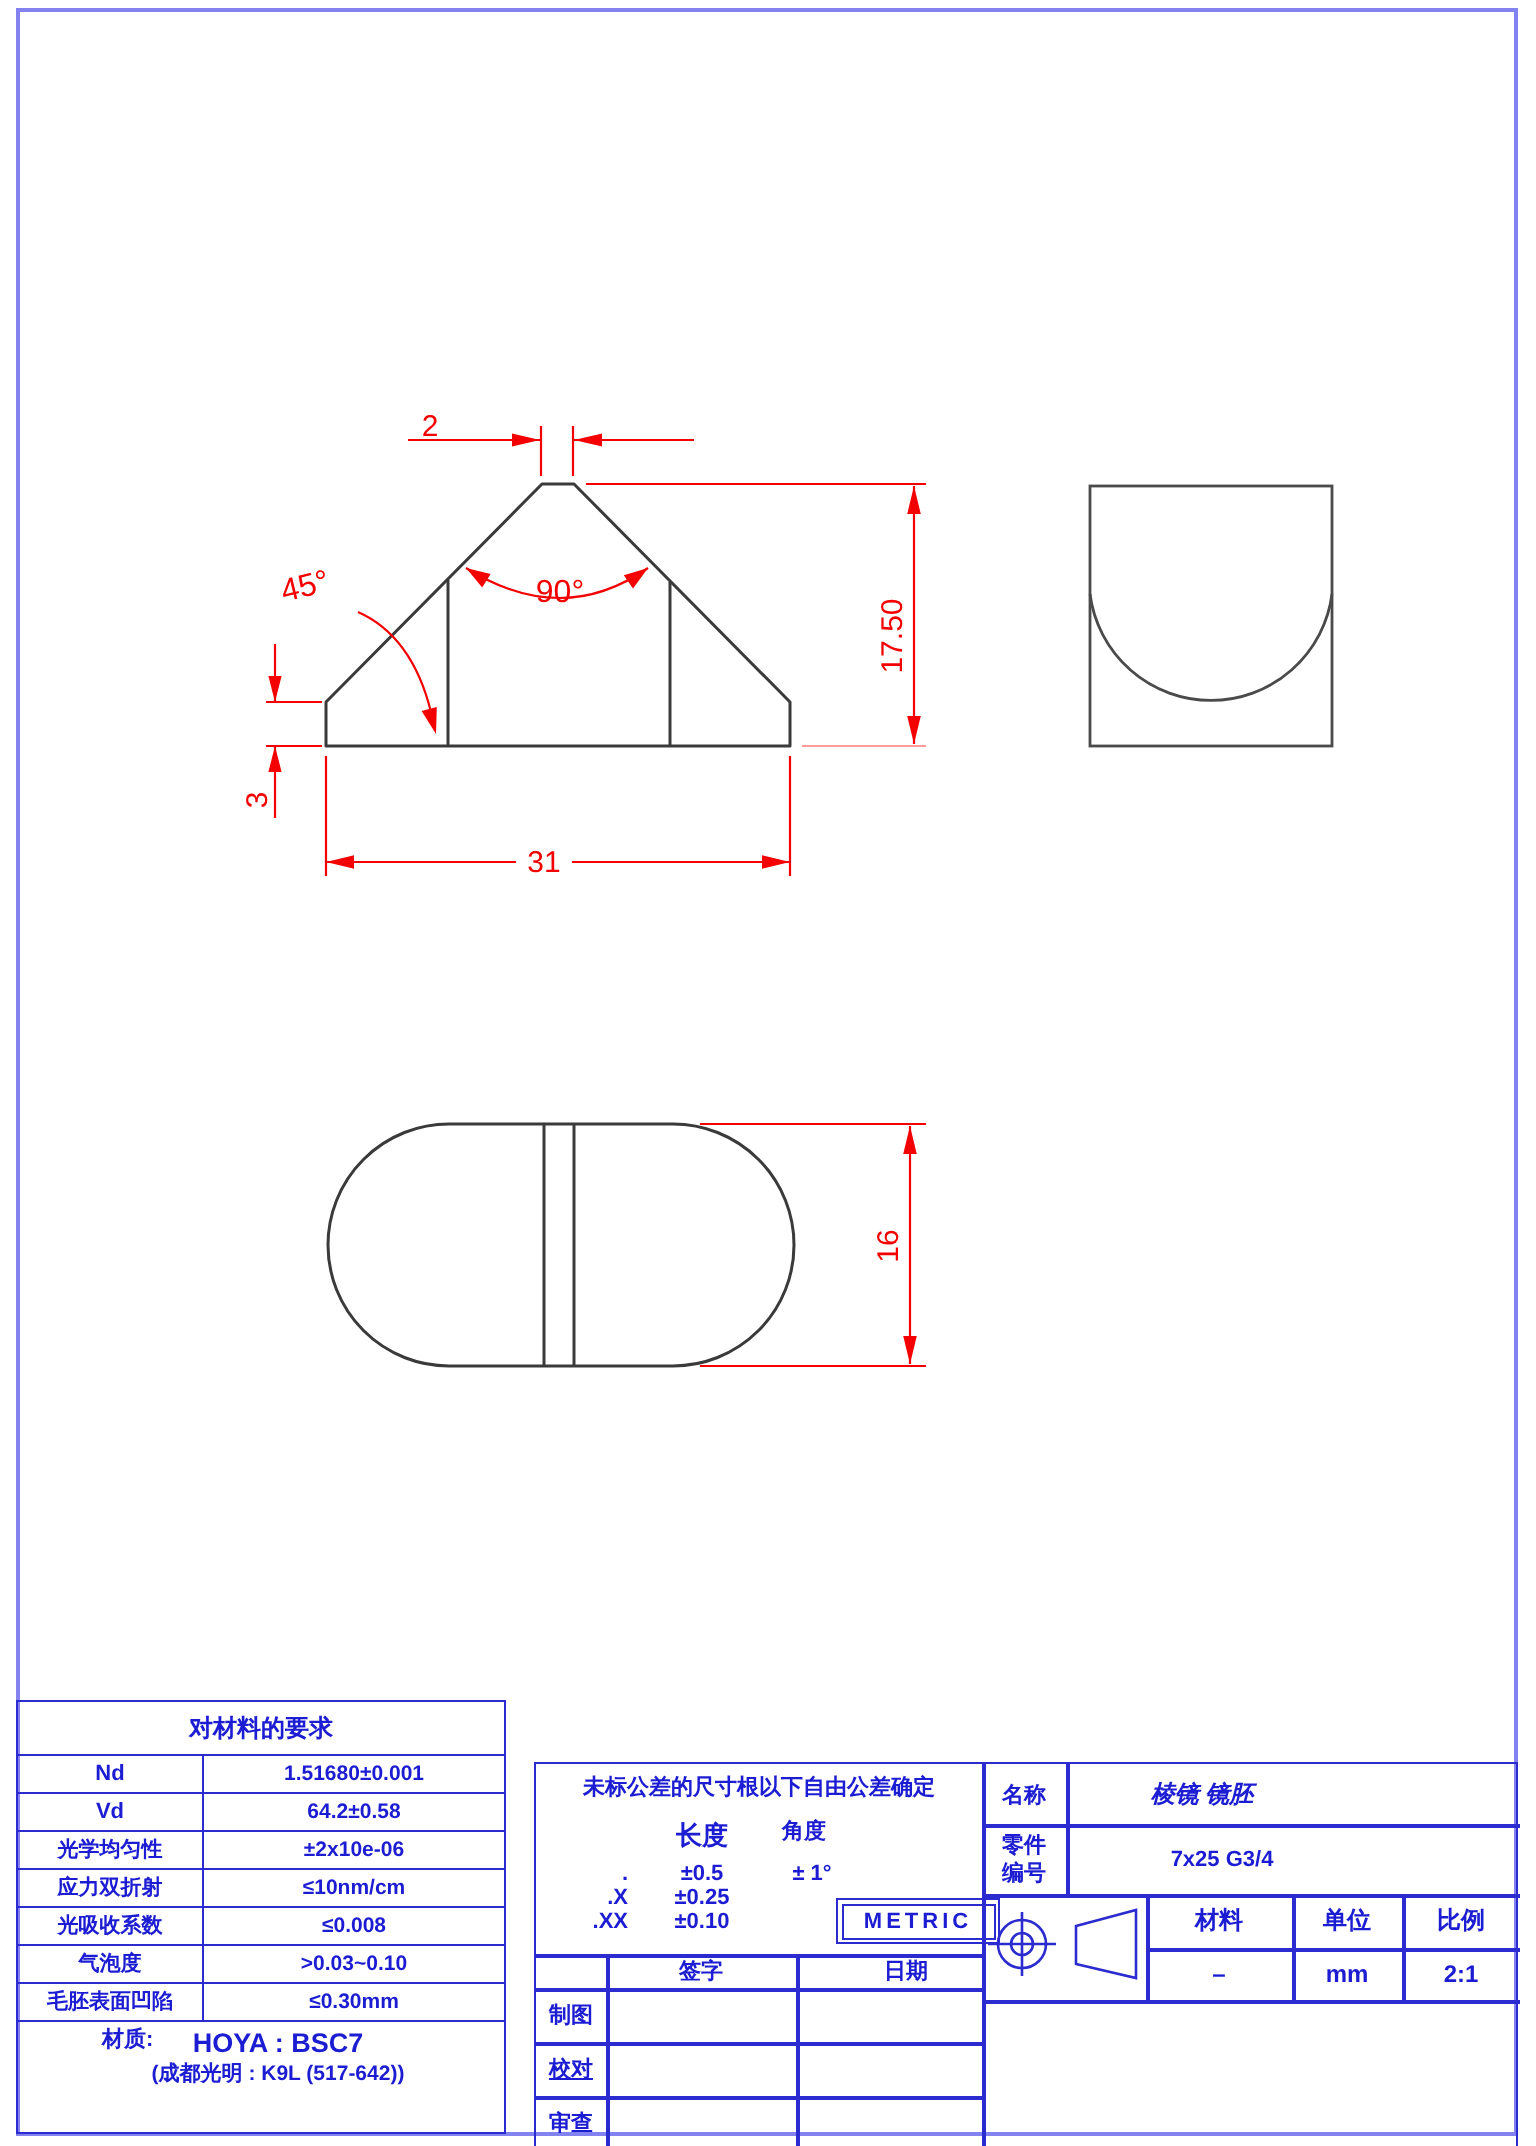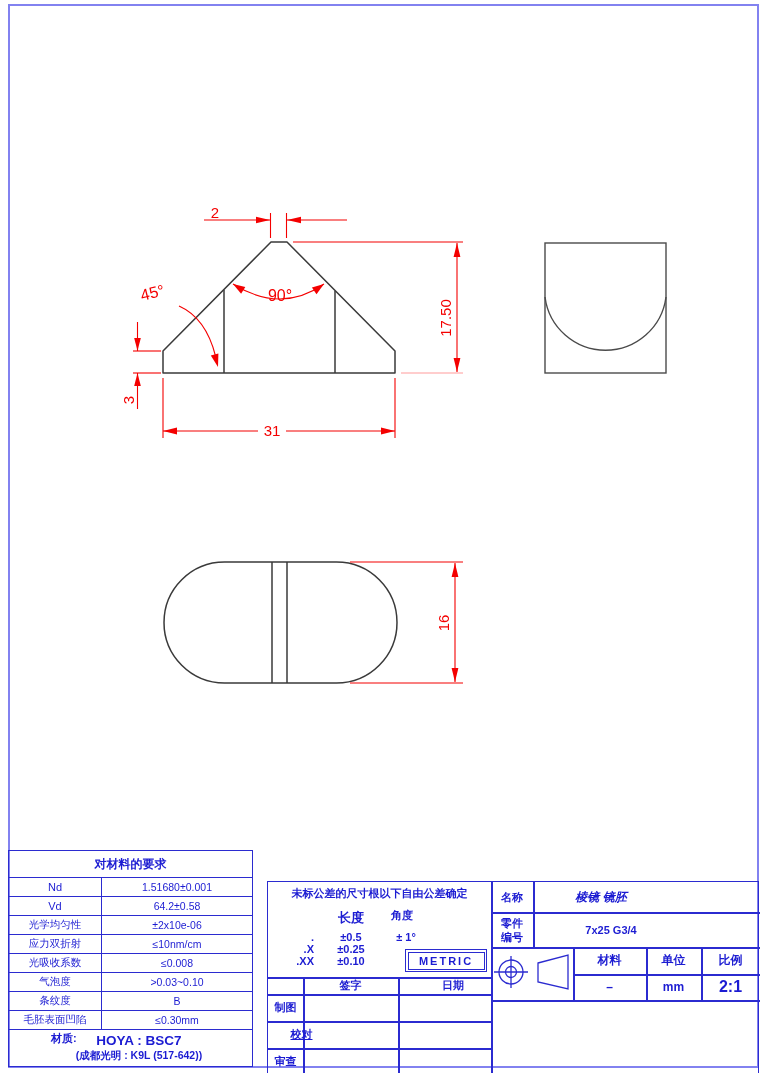--- a/index.html
+++ b/index.html
@@ -7,21 +7,21 @@
          font-family:"Liberation Sans","DejaVu Sans",sans-serif;color:#1c1cd2;}
   .abs{position:absolute;box-sizing:border-box;}
   .cell{position:absolute;box-sizing:border-box;display:flex;align-items:center;justify-content:center;
         font-size:11px;font-weight:bold;color:#1c1cd2;white-space:nowrap;}
   .cell.left{justify-content:flex-start;}
   .cell.right{justify-content:flex-end;}
   .hl{position:absolute;height:1.5px;background:#2b2bd0;}
   .vl{position:absolute;width:1.5px;background:#2b2bd0;}
   .box{position:absolute;box-sizing:border-box;border:1.6px solid #2b2bd0;}
   .mat-row{display:grid;grid-template-columns:93px 1fr;height:19px;border-bottom:1.4px solid #2b2bd0;box-sizing:border-box;}
-  .mat-row>div{display:flex;align-items:center;justify-content:center;font-size:10.5px;font-weight:normal;white-space:nowrap;text-align:right;}
+  .mat-row>div{display:flex;align-items:center;justify-content:center;font-size:10.5px;font-weight:bold;white-space:nowrap;text-align:right;}
   .mat-row>div:first-child{border-right:1.4px solid #2b2bd0;box-sizing:border-box;}
   .chk{position:absolute;width:11px;height:11px;border:1.6px solid #2b2bd0;box-sizing:border-box;background:#fff;}
   svg text{font-family:"Liberation Sans","DejaVu Sans",sans-serif;}
 </style>
 </head>
 <body>
 
 <div id="sheet">
 
   <div class="abs" style="left:8px;top:4px;width:751px;height:1064px;border:2px solid #8282f0;"></div>
@@ -121,24 +121,20 @@
       <div>应力双折射</div>
       <div>≤10nm/cm</div>
     </div>
     <div class="mat-row">
       <div>光吸收系数</div>
       <div>≤0.008</div>
     </div>
     <div class="mat-row">
       <div>气泡度</div>
       <div>&gt;0.03~0.10</div>
-    </div>
-    <div class="mat-row">
-      <div>条纹度</div>
-      <div>B</div>
     </div>
     <div class="mat-row">
       <div>毛胚表面凹陷</div>
       <div>≤0.30mm</div>
     </div>
 
     <div style="position:relative;height:35px;">
       <span class="cell left" style="left:18px;top:1px;width:60px;height:14px;font-size:11px;margin-left:24px;">材质:</span>
       <span class="cell" style="left:40px;top:3px;width:180px;height:15px;font-size:13.5px;">HOYA : BSC7</span>
       <span class="cell" style="left:30px;top:19px;width:200px;height:14px;font-size:10.5px;">(成都光明 : K9L (517-642))</span>
@@ -169,31 +165,31 @@
     <span class="cell" style="left:112px;top:26px;width:44px;height:14px;">角度</span>
 
     <span class="cell right" style="left:26px;top:48px;width:20px;height:13px;">.</span>
     <span class="cell" style="left:58px;top:48px;width:50px;height:13px;">±0.5</span>
     <span class="cell" style="left:112px;top:48px;width:52px;height:13px;">± 1°</span>
     <span class="cell right" style="left:21px;top:60px;width:25px;height:13px;">.X</span>
     <span class="cell" style="left:58px;top:60px;width:50px;height:13px;">±0.25</span>
     <span class="cell right" style="left:16px;top:72px;width:30px;height:13px;">.XX</span>
     <span class="cell" style="left:58px;top:72px;width:50px;height:13px;">±0.10</span>
 
-    <div class="abs" style="left:137px;top:67px;width:82px;height:23px;border:1.4px solid #2b2bd0;">
+    <div class="abs" style="left:150px;top:67px;width:82px;height:23px;border:1.4px solid #2b2bd0;">
       <div class="abs" style="left:1.5px;top:1.5px;right:1.5px;bottom:1.5px;border:1.2px solid #2b2bd0;display:flex;align-items:center;justify-content:center;">
         <span style="font-size:11px;font-weight:bold;letter-spacing:2px;">METRIC</span>
       </div>
     </div>
 
     <span class="cell" style="left:35px;top:95px;width:95px;height:17px;">签字</span>
     <span class="cell" style="left:145px;top:95px;width:80px;height:17px;">日期</span>
 
     <span class="cell" style="left:0;top:112px;width:35px;height:27px;">制图</span>
-    <span class="cell" style="left:16px;top:139px;width:35px;height:27px;text-decoration:underline;">校对</span>
+    <span class="cell" style="left:0;top:139px;width:35px;height:27px;text-decoration:underline;">校对</span>
     <span class="cell" style="left:0;top:166px;width:35px;height:26px;">审查</span>
 
     <span class="cell" style="left:223px;top:0;width:42px;height:30px;">名称</span>
     <span class="cell" style="left:265px;top:0;width:136px;height:30px;font-size:12px;font-style:italic;">棱镜 镜胚</span>
     <div class="cell" style="left:223px;top:30px;width:42px;height:35px;flex-direction:column;line-height:14px;justify-content:center;">
       <span>零件</span>
       <span>编号</span>
     </div>
     <span class="cell" style="left:265px;top:30px;width:156px;height:35px;font-size:11px;font-weight:bold;">7x25 G3/4</span>
 
@@ -205,21 +201,21 @@
         <line x1="20" y1="9" x2="20" y2="41"></line>
         <polygon points="47,16 77,8 77,42 47,35"></polygon>
       </g>
     </svg>
 
     <span class="cell" style="left:305px;top:65px;width:73px;height:27px;font-size:12px;">材料</span>
     <span class="cell" style="left:378px;top:65px;width:55px;height:27px;font-size:12px;">单位</span>
     <span class="cell" style="left:433px;top:65px;width:59px;height:27px;font-size:12px;">比例</span>
     <span class="cell" style="left:305px;top:92px;width:73px;height:26px;font-size:12px;">–</span>
     <span class="cell" style="left:378px;top:92px;width:55px;height:26px;font-size:12px;">mm</span>
-    <span class="cell" style="left:433px;top:92px;width:59px;height:26px;font-size:16px;">2:1</span>
+    <span class="cell" style="left:433px;top:92px;width:59px;height:26px;font-size:12px;">2:1</span>
 
     <span class="cell" style="left:38px;top:192px;width:34px;height:25px;font-size:12px;">新订</span>
     <span class="chk" style="left:83px;top:199px;"></span>
     <span class="cell" style="left:155px;top:192px;width:34px;height:25px;font-size:12px;">修订</span>
     <span class="chk" style="left:202px;top:199px;"></span>
     <span class="cell left" style="left:270px;top:192px;width:140px;height:25px;font-size:12px;">图纸编号 :</span>
   </div>
 
 </div>
 

